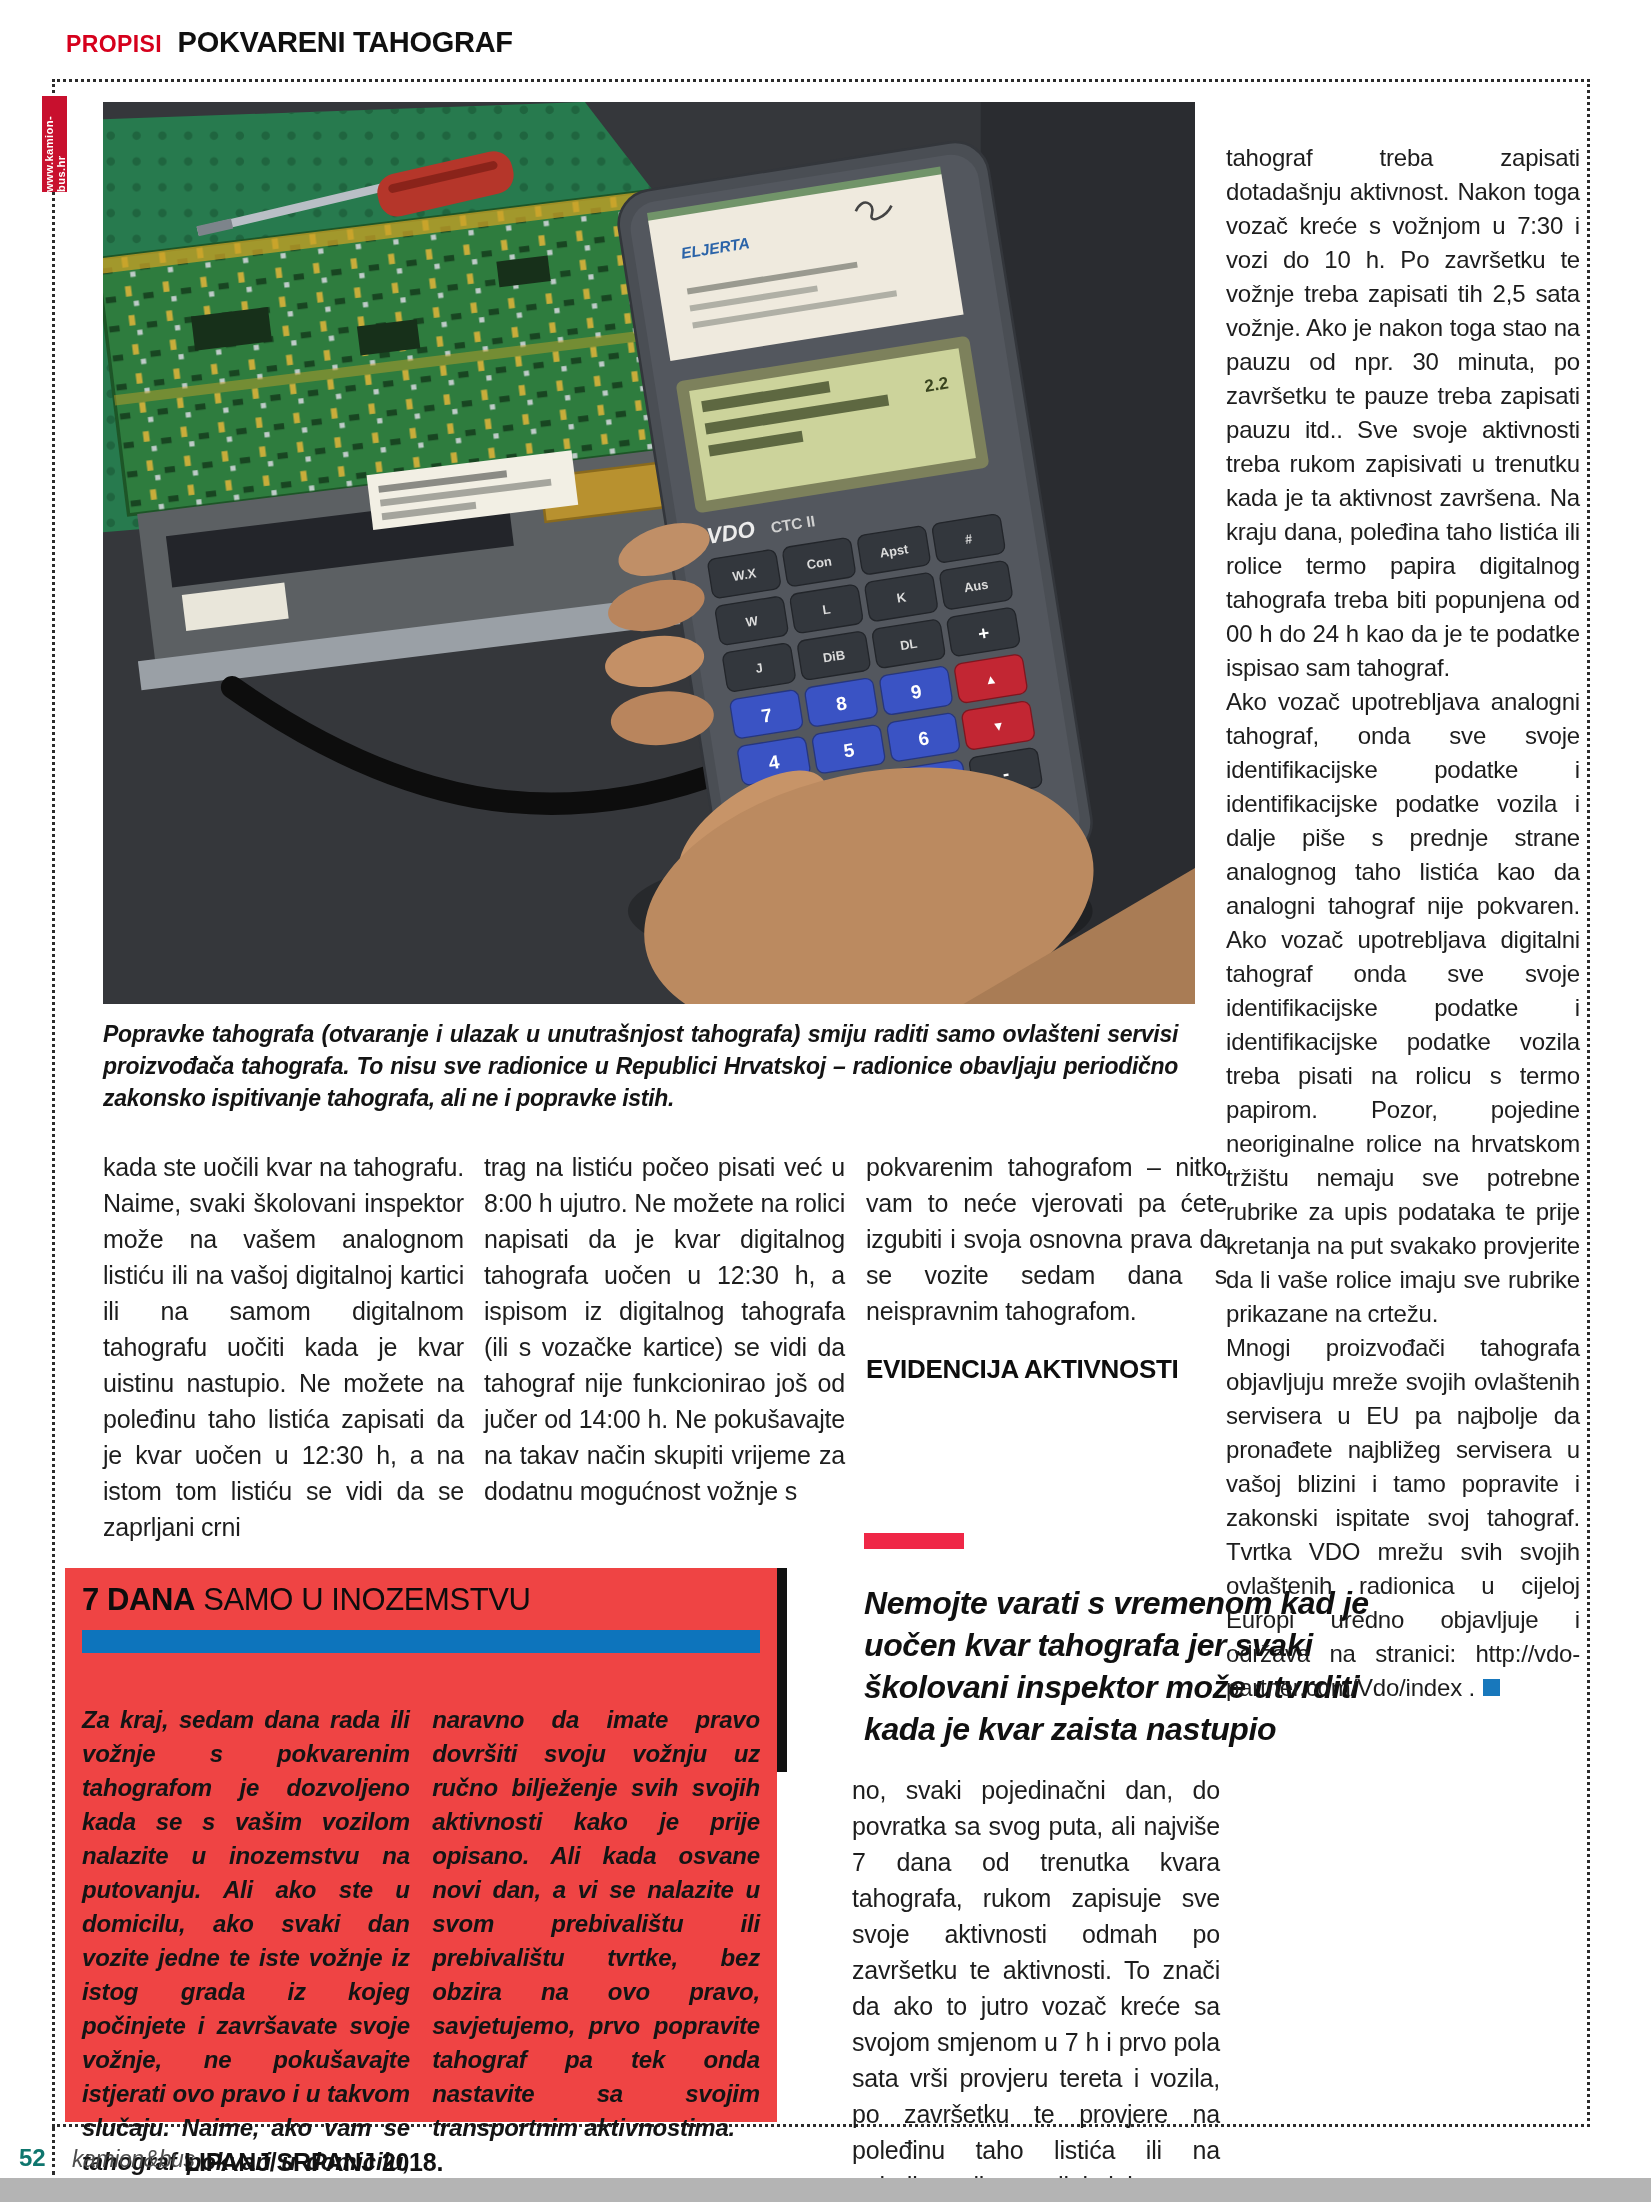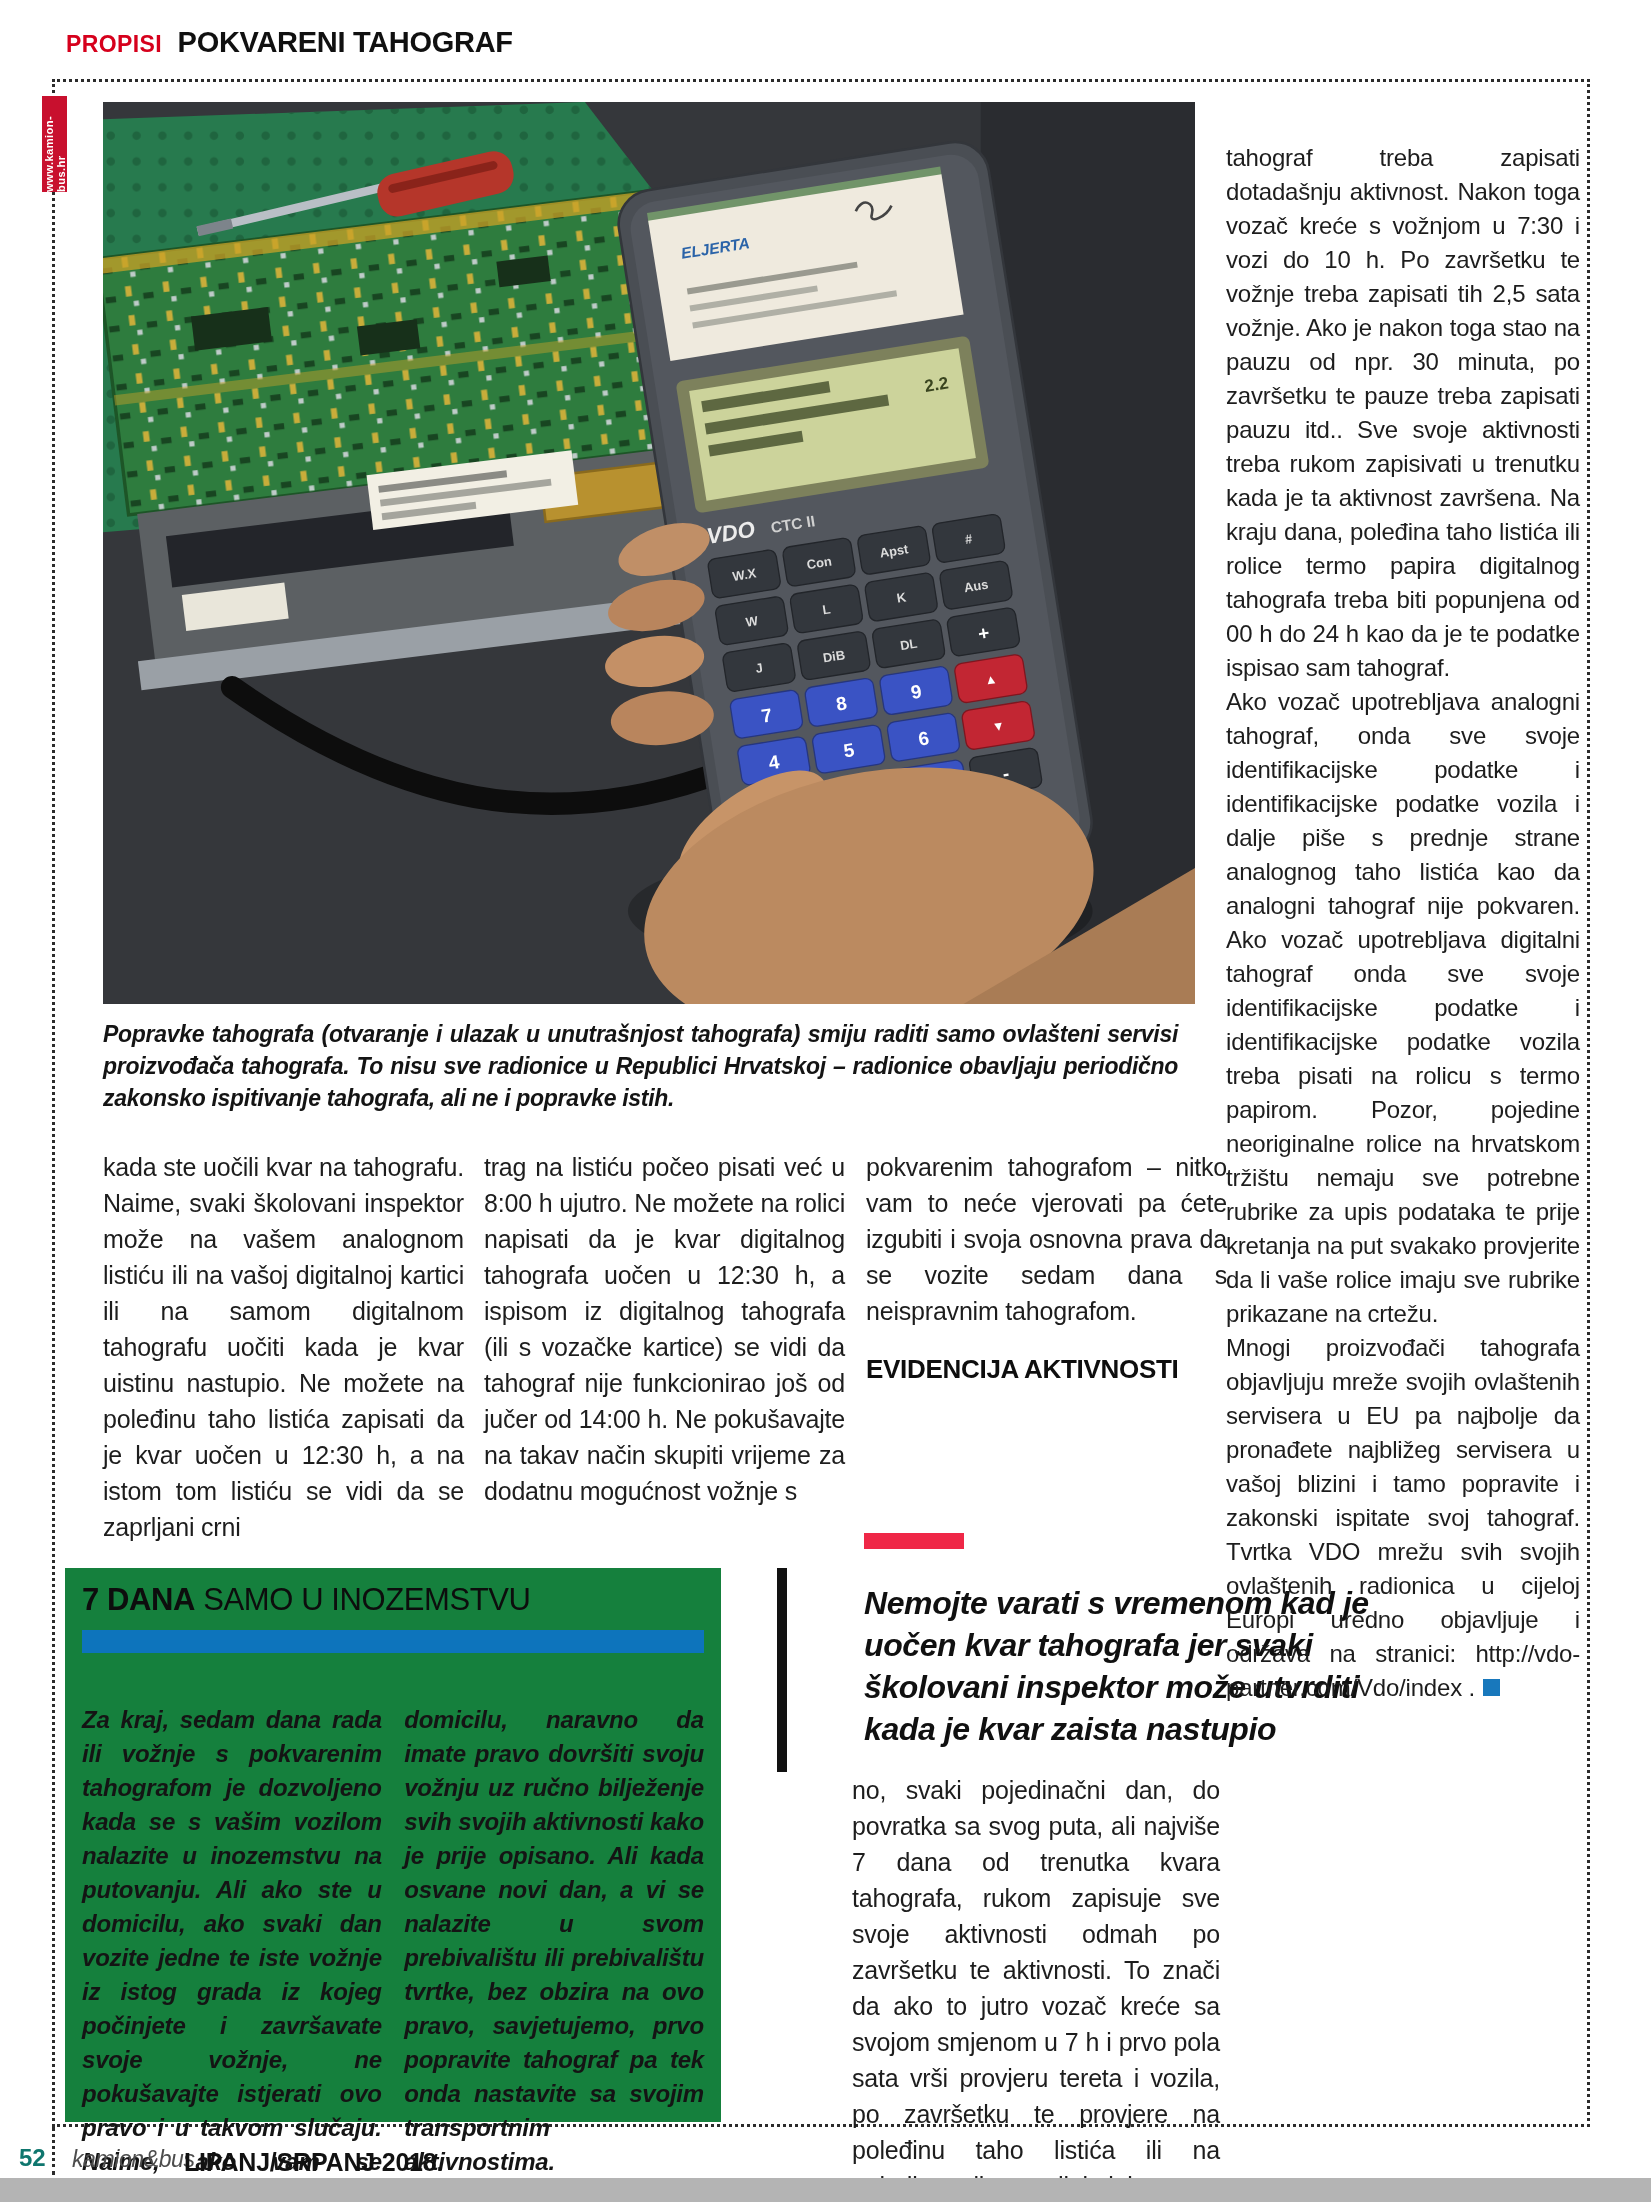--- a/index.html
+++ b/index.html
@@ -49,21 +49,21 @@
   .rc .narrow{width:163px;margin-left:196px;text-align:left;}
   .endmark{display:inline-block;width:17px;height:17px;background:#1878bc;margin-left:8.6px;}
 
   
   .pq{left:852px;top:1533px;width:538px;margin-left:12px;}
   .pq-bar{width:100px;height:15.5px;background:#ef2747;}
   .pq p{margin:33px 0 0 0;font-size:32px;line-height:42px;font-weight:700;font-style:italic;
         letter-spacing:-0.4px;color:#101010;text-align:left;}
 
   
-  .sb{left:65px;top:1568px;width:656px;height:554px;background:#15803d;box-sizing:border-box;
+  .sb{left:65px;top:1568px;width:712px;height:554px;background:#ef4444;box-sizing:border-box;
       padding:13.8px 17px 0 17px;}
   .sb h2{margin:0 0 12px 0;font-size:31px;font-weight:400;letter-spacing:-0.4px;color:#0d0d0d;}
   .sb h2 b{font-weight:800;}
   .bluebar{width:100%;height:23px;background:#0d74bc;}
   .sbtext{margin-top:50px;font-size:24px;line-height:34px;font-weight:700;font-style:italic;
           text-align:justify;letter-spacing:-0.2px;color:#141414;
           column-count:2;column-gap:22.4px;column-fill:balance;}
   .sbrule{left:777px;top:1568px;width:10.3px;height:204px;background:#111;}
 
   

